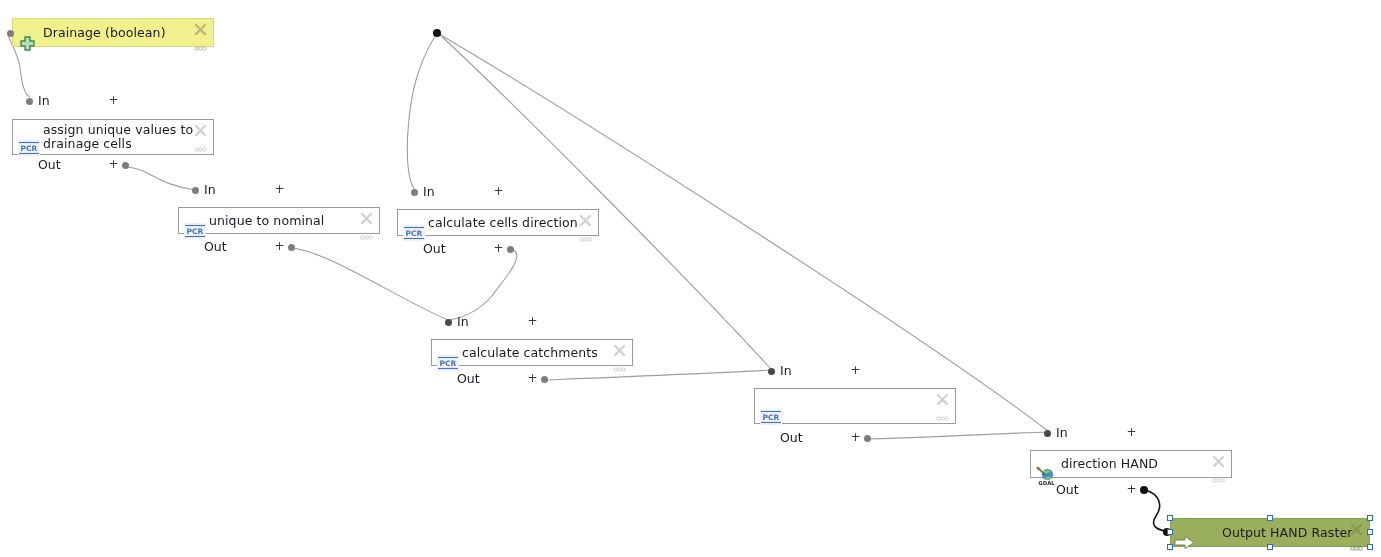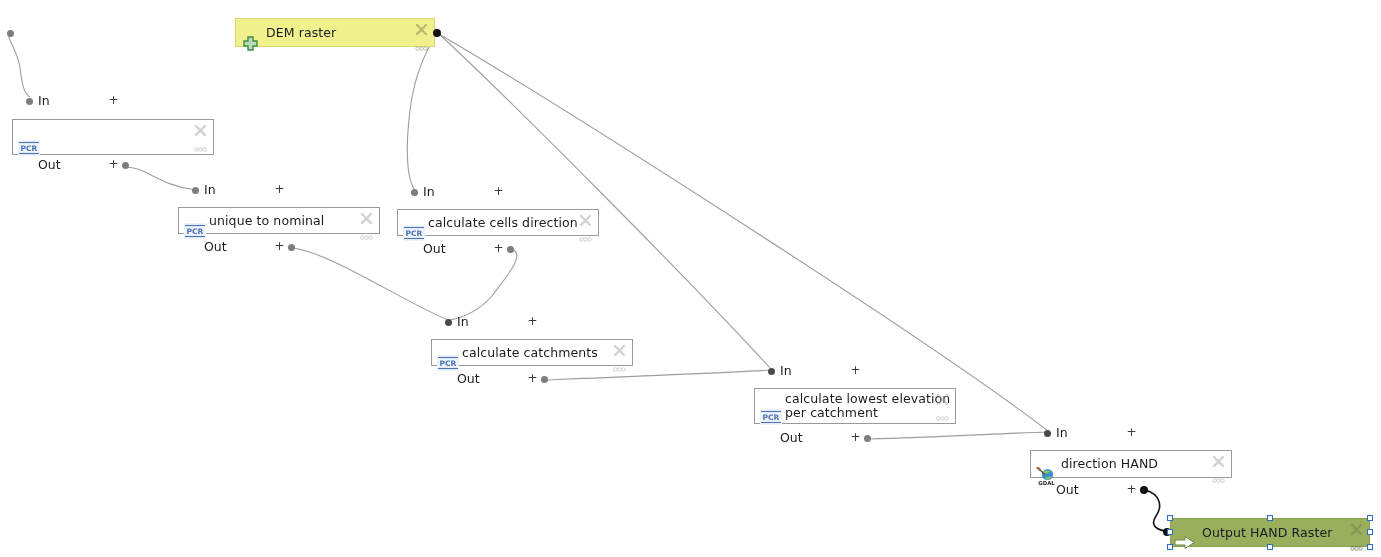--- a/index.html
+++ b/index.html
@@ -151,61 +151,63 @@
       <path d="M 439,34 C 560,105 930,340 1048,431"></path>
 
       <path d="M 869,439 C 940,437 1010,433 1048,432"></path>
     </g>
     <g fill="none" stroke="#151515" stroke-width="1.6">
 
       <path d="M 1145,490 C 1160,494 1163,506 1156,516 C 1150,525 1155,530 1170,532"></path>
     </g>
   </svg>
 
-  <span class="dot" style="left:7px; top:30px;"></span>
-
-  <div class="node param" style="left:235px; top:18px; width:200px; height:29px;">
+  <div class="node param" style="left:12px; top:18px; width:202px; height:29px;">
     <span class="ico">
       <svg width="19" height="19" viewBox="0 0 19 19">
         <path d="M7,2 H12 V6 H16 V11 H12 V15 H7 V11 H3 V6 H7 Z" fill="#b8dcb8" stroke="#3f8a46" stroke-width="1.4"></path>
       </svg>
     </span>
-    <span class="nlabel">DEM raster</span>
+    <span class="nlabel">Drainage (boolean)</span>
     <span class="corner">
       <span class="x-icon">
         <svg width="13" height="13" viewBox="0 0 13 13">
           <path d="M2,2 L11,11 M11,2 L2,11" stroke="#7a7a52" stroke-width="2.4" stroke-dasharray="1.4 1.1" stroke-linecap="round"></path>
         </svg>
       </span>
       <span class="dots-icon">
         <svg width="13" height="5" viewBox="0 0 13 5">
           <circle cx="2.5" cy="2.5" r="1.7" fill="none" stroke="#7a7a52" stroke-width="1"></circle>
           <circle cx="6.5" cy="2.5" r="1.7" fill="none" stroke="#7a7a52" stroke-width="1"></circle>
           <circle cx="10.5" cy="2.5" r="1.7" fill="none" stroke="#7a7a52" stroke-width="1"></circle>
         </svg>
       </span>
     </span>
   </div>
+  <span class="dot" style="left:7px; top:30px;"></span>
+
   <span class="dot black" style="left:433px; top:29px;"></span>
 
   <div class="port" style="left:28px; top:94px;">
     <span class="dot" style="left:-2px;"></span>
     <span class="ptxt" style="left:10px;">In</span>
     <span class="plus" style="left:80px;">+</span>
   </div>
 
   <div class="node" style="left:12px; top:119px; width:202px; height:36px;">
     <span class="ico">
       <svg width="22" height="16" viewBox="0 0 22 16">
         <rect x="0.5" y="0.5" width="21" height="15" fill="#eef2f9" stroke="#eef2f9"></rect>
         <text x="11" y="11" text-anchor="middle" font-family="DejaVu Sans, sans-serif" font-size="7.5" fill="#4a74b8" font-weight="bold">PCR</text>
         <path d="M1,2.5 H21" stroke="#4a74b8" stroke-width="1.1"></path>
         <path d="M1,13.5 H21" stroke="#4a74b8" stroke-width="1.1"></path>
       </svg>
     </span>
+    <span class="nlabel">assign unique values to
+drainage cells</span>
     <span class="corner">
       <span class="x-icon">
         <svg width="13" height="13" viewBox="0 0 13 13">
           <path d="M2,2 L11,11 M11,2 L2,11" stroke="#9b9b9b" stroke-width="2.4" stroke-dasharray="1.4 1.1" stroke-linecap="round"></path>
         </svg>
       </span>
       <span class="dots-icon">
         <svg width="13" height="5" viewBox="0 0 13 5">
           <circle cx="2.5" cy="2.5" r="1.7" fill="none" stroke="#9b9b9b" stroke-width="1"></circle>
           <circle cx="6.5" cy="2.5" r="1.7" fill="none" stroke="#9b9b9b" stroke-width="1"></circle>
@@ -343,22 +345,20 @@
 
   <div class="node" style="left:754px; top:388px; width:202px; height:36px;">
     <span class="ico">
       <svg width="22" height="16" viewBox="0 0 22 16">
         <rect x="0.5" y="0.5" width="21" height="15" fill="#eef2f9" stroke="#eef2f9"></rect>
         <text x="11" y="11" text-anchor="middle" font-family="DejaVu Sans, sans-serif" font-size="7.5" fill="#4a74b8" font-weight="bold">PCR</text>
         <path d="M1,2.5 H21" stroke="#4a74b8" stroke-width="1.1"></path>
         <path d="M1,13.5 H21" stroke="#4a74b8" stroke-width="1.1"></path>
       </svg>
     </span>
-    <span class="nlabel">calculate lowest elevation
-per catchment</span>
     <span class="corner">
       <span class="x-icon">
         <svg width="13" height="13" viewBox="0 0 13 13">
           <path d="M2,2 L11,11 M11,2 L2,11" stroke="#9b9b9b" stroke-width="2.4" stroke-dasharray="1.4 1.1" stroke-linecap="round"></path>
         </svg>
       </span>
       <span class="dots-icon">
         <svg width="13" height="5" viewBox="0 0 13 5">
           <circle cx="2.5" cy="2.5" r="1.7" fill="none" stroke="#9b9b9b" stroke-width="1"></circle>
           <circle cx="6.5" cy="2.5" r="1.7" fill="none" stroke="#9b9b9b" stroke-width="1"></circle>
@@ -408,21 +408,21 @@
     </span>
   </div>
 
   <div class="port" style="left:1056px; top:483px;">
     <span class="ptxt">Out</span>
     <span class="plus" style="left:70px;">+</span>
     <span class="dot black" style="left:84px;"></span>
   </div>
 
   <span class="dot black" style="left:1163px; top:528px;"></span>
-  <div class="node output" style="left:1170px; top:518px; width:200px; height:29px;">
+  <div class="node output" style="left:1170px; top:518px; width:200px; height:29px;gap:20px;">
     <span class="ico" style="margin-left:3px;">
       <svg class="arrow-ico" width="22" height="15" viewBox="0 0 22 15">
         <path d="M1,5 H11 V1.5 L20,7.5 L11,13.5 V10 H1 Z" fill="#ffffff" stroke="#6f8a44" stroke-width="1"></path>
       </svg>
     </span>
     <span class="nlabel" style="padding-left:9px;">Output HAND Raster</span>
     <span class="corner">
       <span class="x-icon">
         <svg width="13" height="13" viewBox="0 0 13 13">
           <path d="M2,2 L11,11 M11,2 L2,11" stroke="#6d7f4a" stroke-width="2.4" stroke-dasharray="1.4 1.1" stroke-linecap="round"></path>

